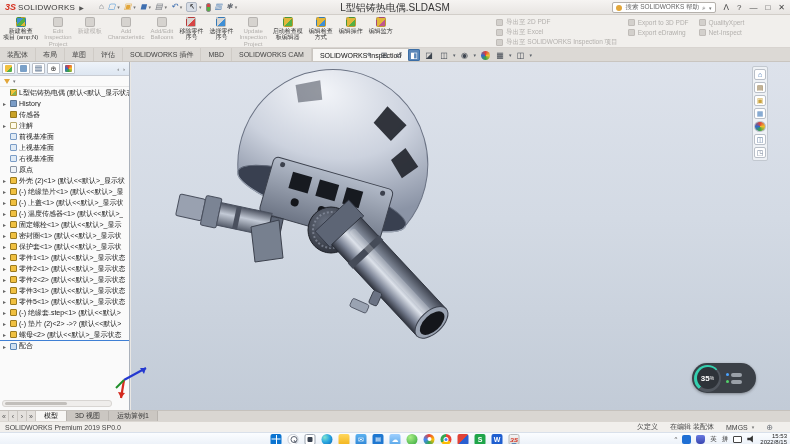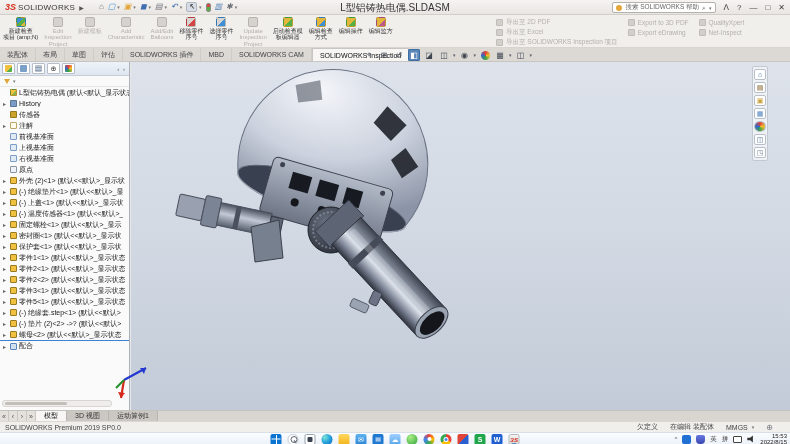--- a/index.html
+++ b/index.html
@@ -633,20 +633,38 @@
   </div>
 
   <svg class="triad" width="42" height="44" viewBox="0 0 42 44">
     <line x1="14" y1="22" x2="36" y2="10" stroke="#2438d0" stroke-width="2.2"></line>
     <polygon points="36,10 30,10 34,16" fill="#2438d0"></polygon>
     <line x1="14" y1="22" x2="11" y2="40" stroke="#d42a1f" stroke-width="2.2"></line>
     <polygon points="11,40 8,34 15,35" fill="#d42a1f"></polygon>
     <line x1="14" y1="22" x2="6" y2="30" stroke="#1f8f2a" stroke-width="2"></line>
   </svg>
 
+  <div class="recorder">
+    <div class="rec-ring">
+      <div class="rec-circle">
+        <span>35</span>
+          <span class="pct">%</span>
+      </div>
+    </div>
+    <div class="rec-btns">
+      <div class="rec-btn">
+        <span class="dot dot-blue"></span>
+        <span class="rec-glyph"></span>
+      </div>
+      <div class="rec-btn">
+        <span class="dot dot-green"></span>
+        <span class="rec-glyph"></span>
+      </div>
+    </div>
+  </div>
 
   <div class="doctabs">
     <span class="dnav">«</span>
     <span class="dnav">‹</span>
     <span class="dnav">›</span>
     <span class="dnav">»</span>
     <span style="display:flex">
 
     <span class="dtab active">
           <span>模型</span>

